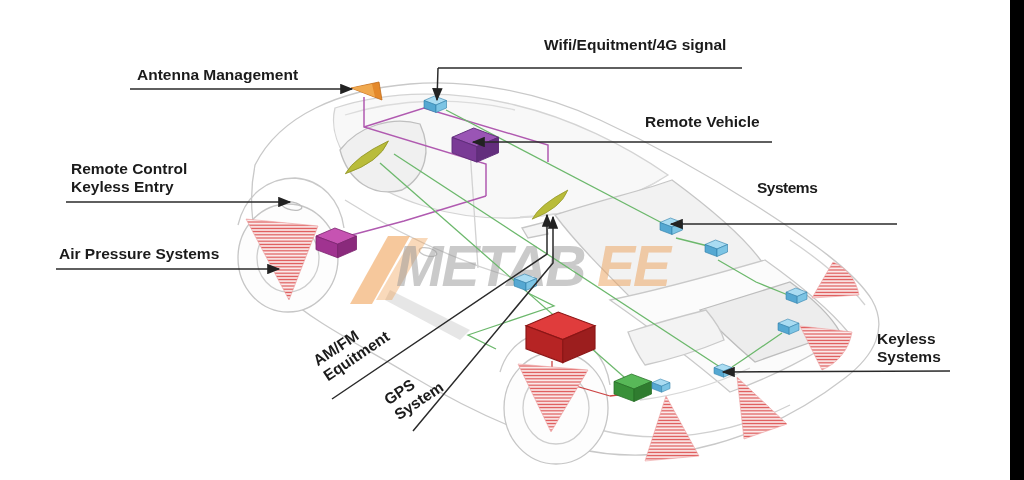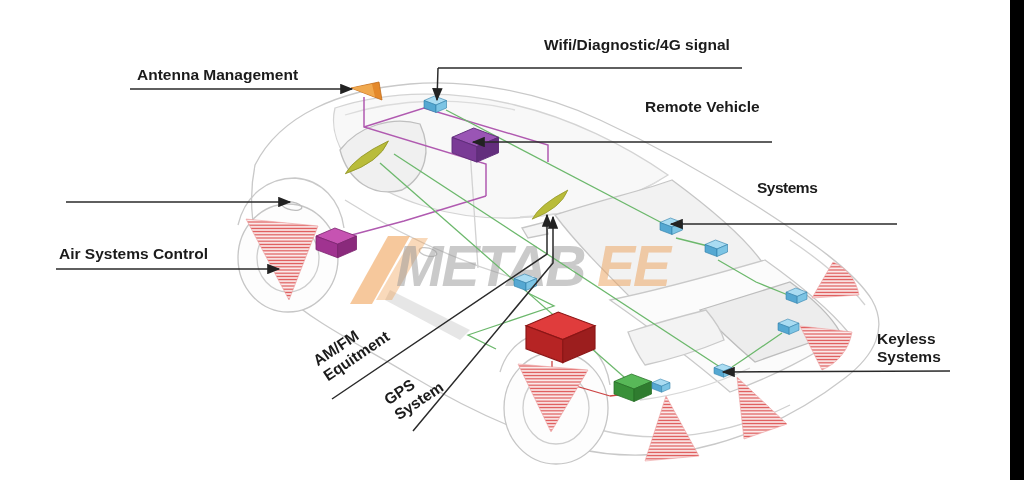--- a/index.html
+++ b/index.html
@@ -187,34 +187,38 @@
       <path d="M413,431 L553,263 L553,217" marker-end="url(#arr)"></path>
       <path d="M950,371 L723,372" marker-end="url(#arr)"></path>
     </g>
   </svg>
 
   <div class="lbl" style="left:137px;top:66px">
     <div>Antenna Management</div>
   </div>
 
   <div class="lbl" style="left:544px;top:36px">
-    <div>Wifi/Diagnostic/4G signal</div>
-  </div>
-
-  <div class="lbl" style="left:645px;top:98px">
+    <div>Wifi/Equitment/4G signal</div>
+  </div>
+
+  <div class="lbl" style="left:645px;top:113px">
     <div>Remote Vehicle</div>
   </div>
 
   <div class="lbl cond" style="left:757px;top:179px">
     <div>Systems</div>
   </div>
 
+  <div class="lbl" style="left:71px;top:160px">
+    <div>Remote Control</div>
+    <div>Keyless Entry</div>
+  </div>
 
   <div class="lbl" style="left:59px;top:245px">
-    <div>Air Systems Control</div>
+    <div>Air Pressure Systems</div>
   </div>
 
   <div class="lbl rot" style="left:310px;top:355px">
     <div>AM/FM</div>
     <div>Equitment</div>
   </div>
 
   <div class="lbl rot" style="left:381px;top:394px">
     <div>GPS</div>
     <div>System</div>

